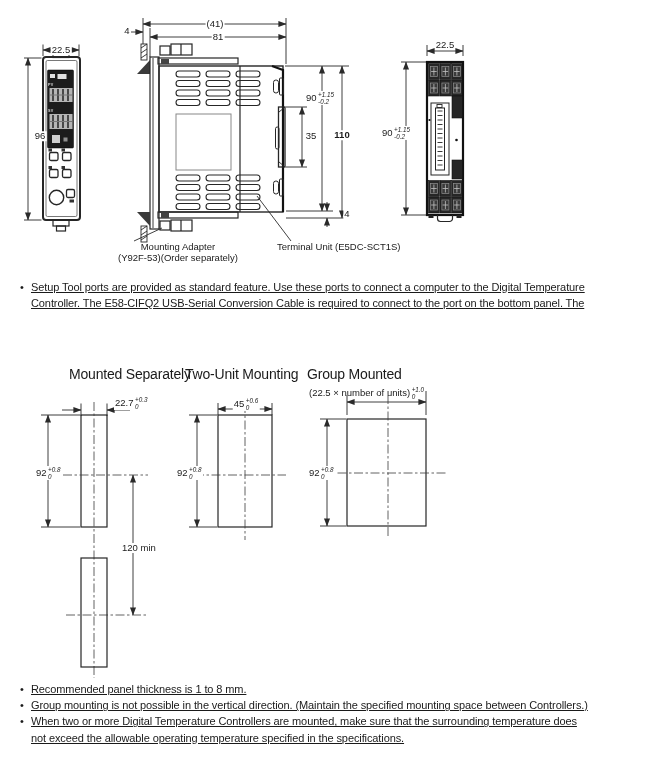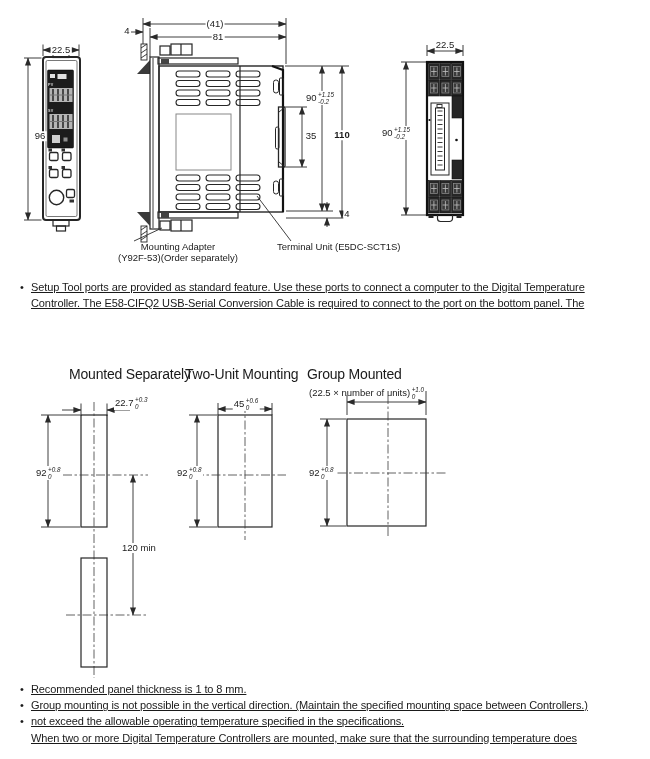--- a/index.html
+++ b/index.html
@@ -379,19 +379,19 @@
       <span class="b">•</span>
       <span class="l">Recommended panel thickness is 1 to 8 mm.</span>
     </div>
     <div class="nrow">
       <span class="b">•</span>
       <span class="l">Group mounting is not possible in the vertical direction. (Maintain the specified mounting space between Controllers.)</span>
     </div>
     <div class="nrow">
       <span class="b">•</span>
       <div>
+        <span class="l">When two or more Digital Temperature Controllers are mounted, make sure that the surrounding temperature does</span>
         <span class="l">not exceed the allowable operating temperature specified in the specifications.</span>
-        <span class="l">When two or more Digital Temperature Controllers are mounted, make sure that the surrounding temperature does</span>
       </div>
     </div>
   </div>
 
 </div>
 
 </body></html>

